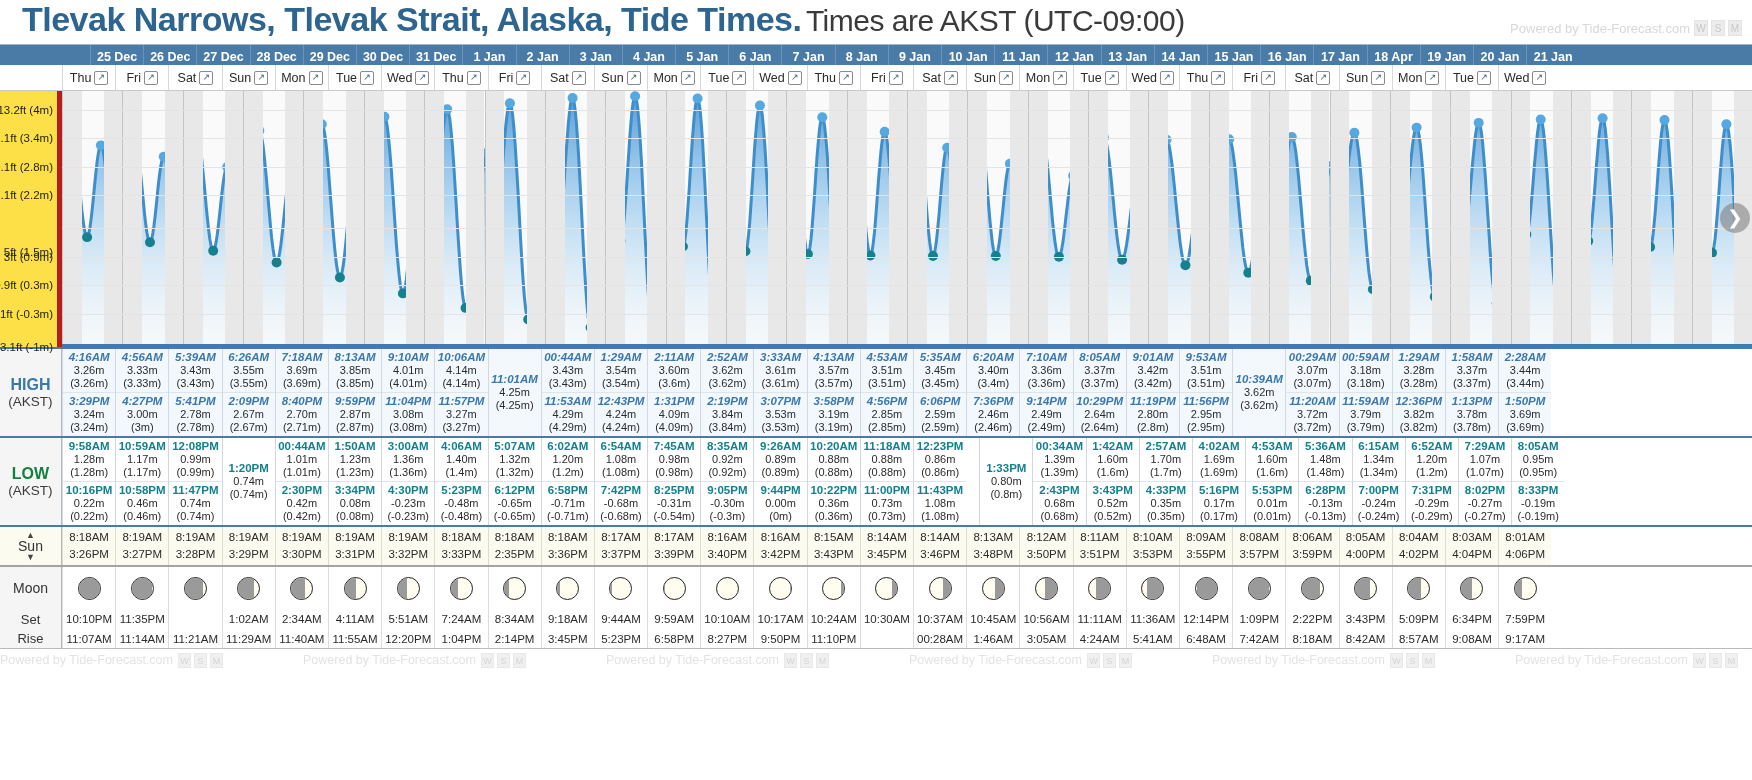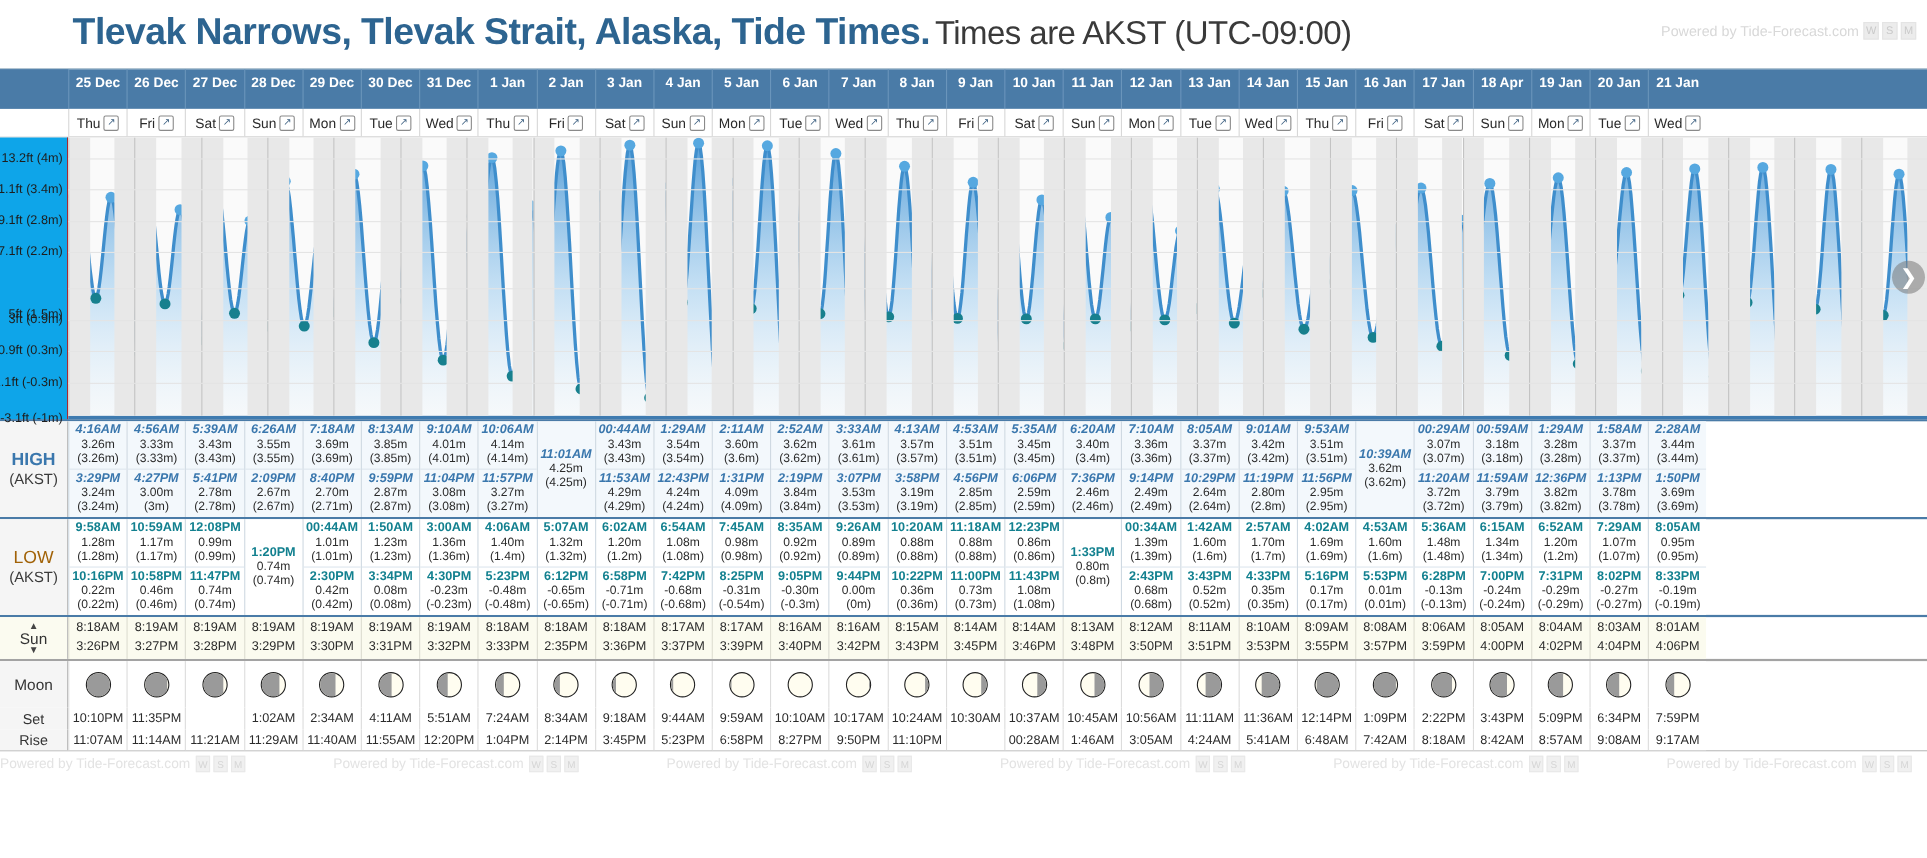--- a/index.html
+++ b/index.html
@@ -7,25 +7,24 @@
     width: 1752px; height: 780px;
     background: #ffffff;
     font-family: "Liberation Sans", sans-serif;
     overflow: hidden;
   }
   #app { position: relative; width: 1752px; height: 780px; background:#fff; }
 
   
   .title-bar {
     position: relative;
-    height: 62px;
-    padding: 10px 0 0 22px;
+    height: 44px;
+    padding: 0 0 0 22px;
     white-space: nowrap;
     background: #fff;
-    margin-left: 44px;
   }
   .title-main {
     font-size: 34px; font-weight: bold; color: #2d6490;
     letter-spacing: -0.5px;
   }
   .title-sub {
     font-size: 30px; font-weight: normal; color: #3a3a3a;
     letter-spacing: -0.5px;
   }
   .powered {
@@ -52,21 +51,21 @@
     display:flex; flex-direction:column; align-items:center; justify-content:center;
     font-size: 13px; color:#333;
   }
   .cells { display:flex; flex: 1 1 auto; min-width:0; }
   .cell {
     width: 53.2px; min-width:53.2px; flex:0 0 53.2px;
     text-align:center; overflow:hidden;
   }
 
   
-  .daterow { background:#4a7ba7; height: 36px; }
+  .daterow { background:#4a7ba7; height: 20px; padding-left: 28px; }
   .daterow .lbl { background:#4a7ba7; }
   .daterow .cell {
     color:#fff; font-size:12.5px; font-weight:bold; line-height:24px;
     border-left:1px solid #6a95bb;
   }
   
   .dayrow { height: 26px; background:#fff; border-bottom:1px solid #c9c9c9;}
   .dayrow .lbl { background:#fff; }
   .dayrow .cell {
     font-size:12.5px; color:#2a2a2a; line-height:26px;
@@ -76,21 +75,21 @@
   .expand-ico {
     width:14px; height:14px; border:1px solid #8a8a8a; border-radius:2px;
     display:inline-flex; align-items:center; justify-content:center;
     font-size:9px; color:#3b5f80; background:#fff; line-height:1;
   }
 
   
   .chart-wrap { position:relative; display:flex; height: 256px; }
   .yaxis {
     width:62px; min-width:62px; flex:0 0 62px;
-    position:relative; background:#0ea5e9; border-right:1px solid #b91c1c;
+    position:relative; background:#fde047; border-right:5px solid #b91c1c;
   }
   .ytick {
     position:absolute; right:4px; font-size:11.5px; color:#1e1e1e;
     white-space:nowrap; transform: translateY(-50%);
   }
   .plot {
     position:relative; flex:1 1 auto; min-width:0;
     background:#fafafa; overflow:hidden;
     border-bottom: 3px solid #3f7bb0;
   }
@@ -107,21 +106,21 @@
     font-size:19px; z-index:30;
   }
 
   
   .tiderow { border-top:2px solid #4a7ba7; }
   .tiderow .lbl {
     background:#f5f5f5; border-right:1px solid #b9b9b9;
     font-size:15px;
   }
   .lbl-hi { color:#3a77ad; font-weight:bold; font-size:16px; }
-  .lbl-lo { color:#a16207; font-weight:normal; font-size:16px; }
+  .lbl-lo { color:#15803d; font-weight:bold; font-size:16px; }
   .lbl-tz { color:#3a3a3a; font-size:13.5px; font-weight:normal; }
 
   .tcell {
     width:53.2px; min-width:53.2px; flex:0 0 53.2px;
     border-left:1px solid #cfd9e2;
     display:flex; flex-direction:column; justify-content:center;
     background:#f4f8fb;
   }
   .tcell.white { background:#ffffff; }
   .ev { padding:2px 0 3px; text-align:center; }
@@ -1125,21 +1124,21 @@
               <div class="ev-t">12:23PM</div>
               <div class="ev-m">0.86m</div>
               <div class="ev-p">(0.86m)</div>
             </div>
             <div class="ev">
               <div class="ev-t">11:43PM</div>
               <div class="ev-m">1.08m</div>
               <div class="ev-p">(1.08m)</div>
             </div>
           </div>
-          <div class="tcell white" style="">
+          <div class="tcell white" style=" margin-left: 13px;">
             <div class="ev">
               <div class="ev-t">1:33PM</div>
               <div class="ev-m">0.80m</div>
               <div class="ev-p">(0.8m)</div>
             </div>
           </div>
           <div class="tcell white">
             <div class="ev">
               <div class="ev-t">00:34AM</div>
               <div class="ev-m">1.39m</div>

